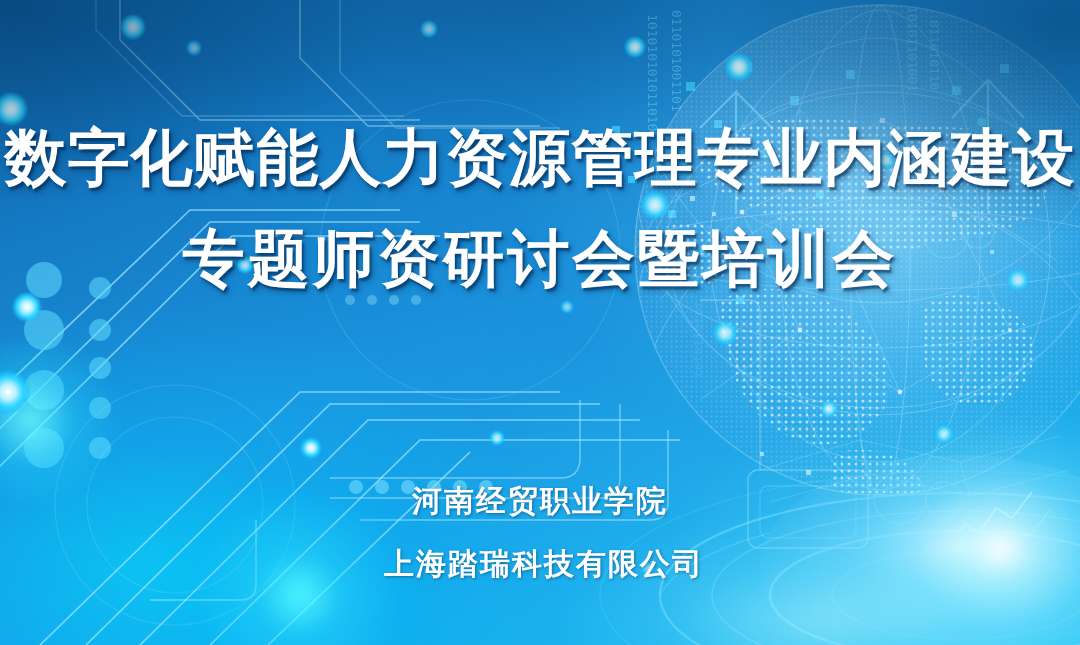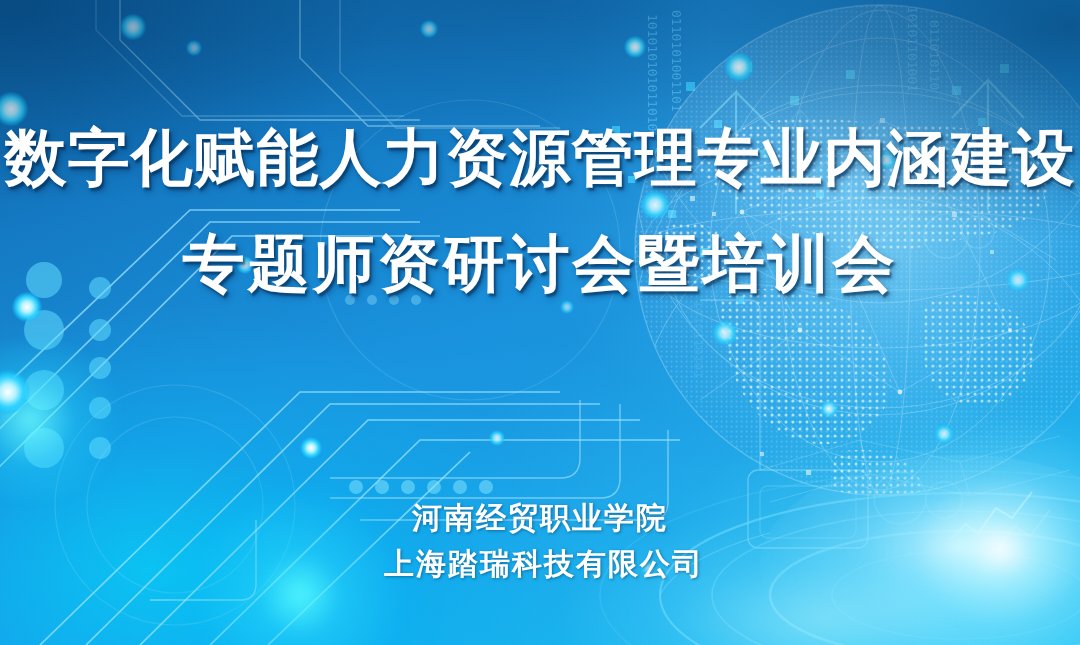--- a/index.html
+++ b/index.html
@@ -124,20 +124,21 @@
     left: 0; right: 0;
     font-size: 62px;
     letter-spacing: 1px;
   }
   #title-line-2 {
     position: absolute;
     top: 233px;
     left: 0; right: 0;
     font-size: 62px;
     letter-spacing: 3px;
+    font-family: Liberation Mono, monospace;
   }
   #location-line {
     position: absolute;
     top: 350px;
     left: 0; right: 0;
     font-size: 48px;
     font-weight: normal;
     letter-spacing: 2px;
     color: #ffffff;
     white-space: nowrap;
@@ -148,21 +149,21 @@
     position: absolute;
     left: 0; right: 0;
     font-size: 30px;
     font-weight: bold;
     letter-spacing: 2px;
     color: #ffffff;
     white-space: nowrap;
     line-height: 1;
     text-shadow: 1px 1px 3px rgba(0, 50, 90, 0.5);
   }
-  #org-line-1 { top: 503px; }
+  #org-line-1 { top: 486px; }
   #org-line-2 { top: 549px; padding-left: 8px; }
 </style>
 </head>
 <body>
 
 <div id="banner">
 
   <div class="layer bg-base"></div>
 
   <svg class="circuit-svg" viewBox="0 0 1080 645" preserveAspectRatio="none">

